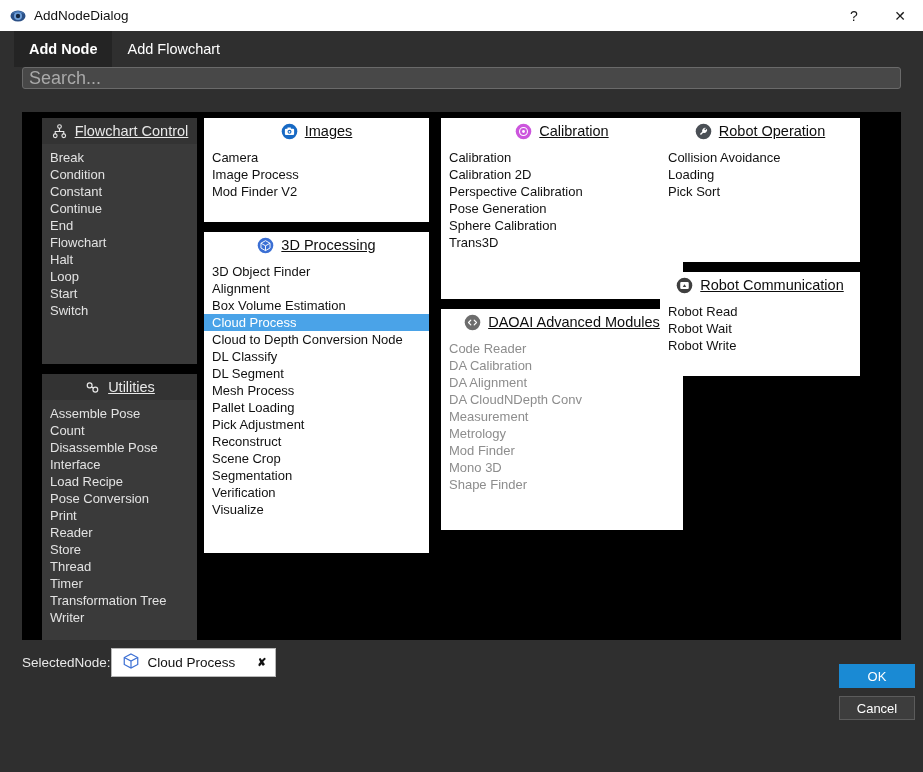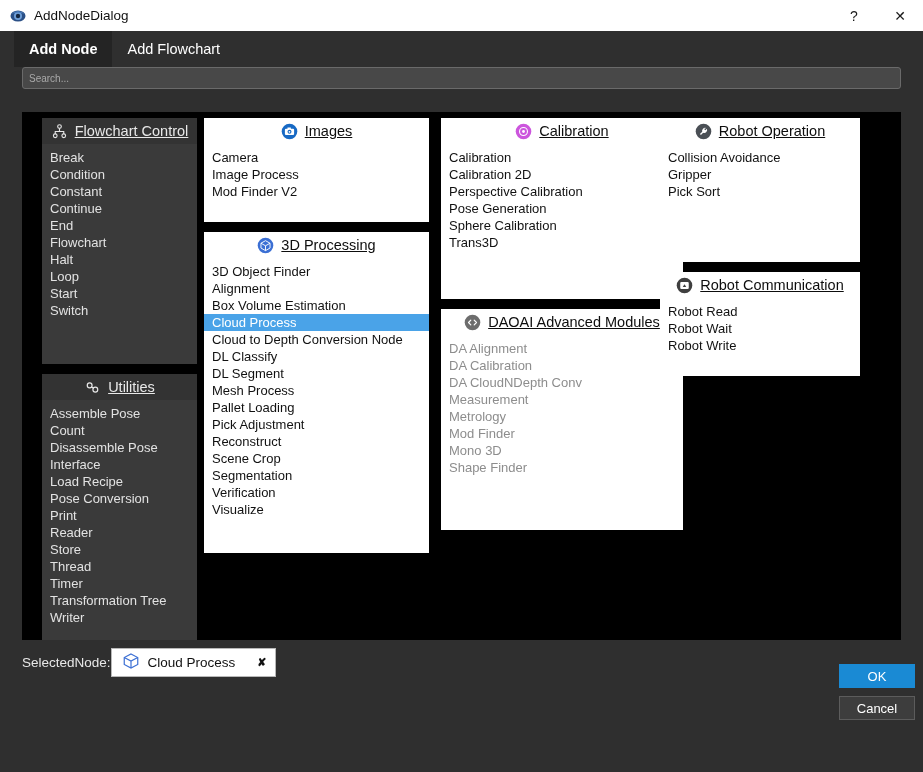--- a/index.html
+++ b/index.html
@@ -48,21 +48,21 @@
   .tab.active { background: #242424; font-weight: bold; }
 
   
   .searchrow { height: 28px; background: #2f2f2f; padding: 0 22px; }
   .searchbox {
     width: 100%; height: 22px;
     background: #484848;
     border: 1px solid #6a6a6a;
     border-radius: 3px;
     color: #d8d8d8;
-    font-size: 10px;
+    font-size: 18px;
     font-family: "Liberation Sans", sans-serif;
     padding: 0 6px;
     outline: none;
   }
   .searchbox::placeholder { color: #a9a9a9; }
 
   
   .canvas {
     position: absolute;
     left: 22px; top: 112px;
@@ -295,22 +295,23 @@
               <circle cx="12" cy="12" r="11" fill="#6d6d6d"></circle>
         <g fill="none" stroke="#fff" stroke-width="1.7" stroke-linecap="round" stroke-linejoin="round">
           <path d="M9.6 8.6 L6.4 12 L9.6 15.4"></path>
                 <path d="M14.4 8.6 L17.6 12 L14.4 15.4"></path>
               </g>
             </svg>
           </span>
           <span>DAOAI Advanced Modules</span>
         </div>
         <div class="panel-body light" style="min-height: 195px;">
+          <div class="item disabled">Code Reader</div>
+          <div class="item disabled">DA Calibration</div>
           <div class="item disabled">DA Alignment</div>
-          <div class="item disabled">DA Calibration</div>
           <div class="item disabled">DA CloudNDepth Conv</div>
           <div class="item disabled">Measurement</div>
           <div class="item disabled">Metrology</div>
           <div class="item disabled">Mod Finder</div>
           <div class="item disabled">Mono 3D</div>
           <div class="item disabled">Shape Finder</div>
         </div>
       </div>
     </div>
     <div class="column" style="left: 638px; width: 200px;">
@@ -319,21 +320,21 @@
           <span style="display: flex;">
             <svg class="hicon" viewBox="0 0 24 24">
               <circle cx="12" cy="12" r="11" fill="#4a4f55"></circle>
         <path d="M15.8 7.2 a4.2 4.2 0 0 0-5.6 5.2 L7 15.6 l1.4 1.4 3.2-3.2 a4.2 4.2 0 0 0 5.2-5.6 l-2.2 2.2 -1.8-1.8 Z" fill="#ffffff"></path>
             </svg>
           </span>
           <span>Robot Operation</span>
         </div>
         <div class="panel-body light" style="min-height: 118px;">
           <div class="item">Collision Avoidance</div>
-          <div class="item">Gripper</div>
+          <div class="item">Loading</div>
           <div class="item">Pick Sort</div>
         </div>
       </div>
       <div class="panel">
         <div class="panel-header light">
           <span style="display: flex;">
             <svg class="hicon" viewBox="0 0 24 24">
               <circle cx="12" cy="12" r="11" fill="#3f3f3f"></circle>
         <rect x="6" y="7" width="12" height="10" rx="1.6" fill="#fff"></rect>
         <path d="M9.5 14.2 L12 10.2 L14.5 14.2 Z" fill="#3f3f3f"></path>

